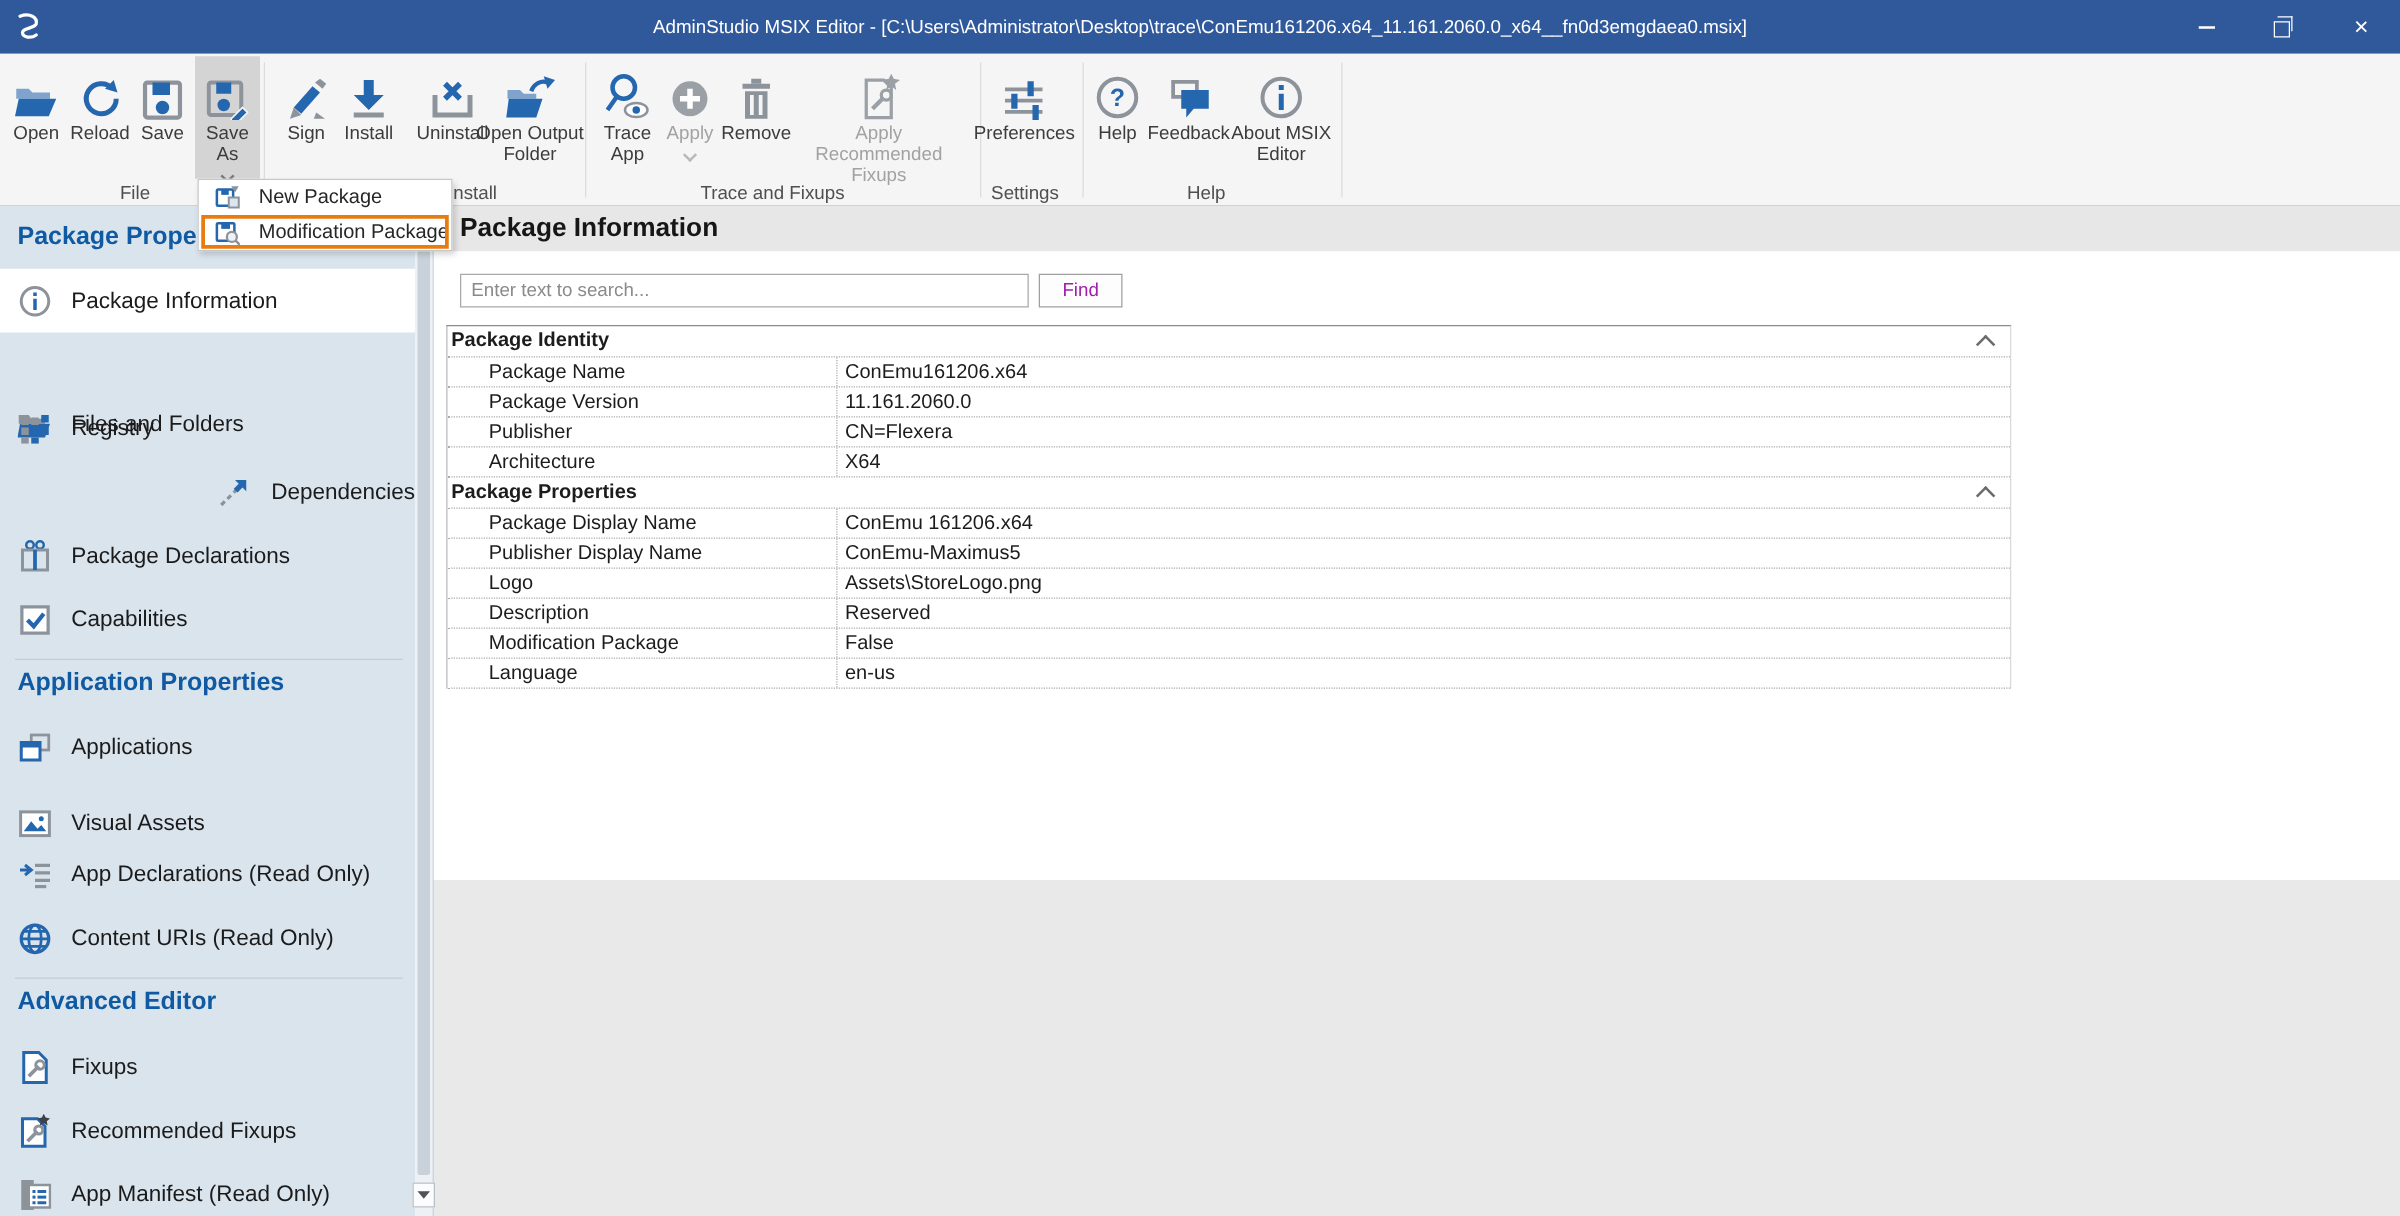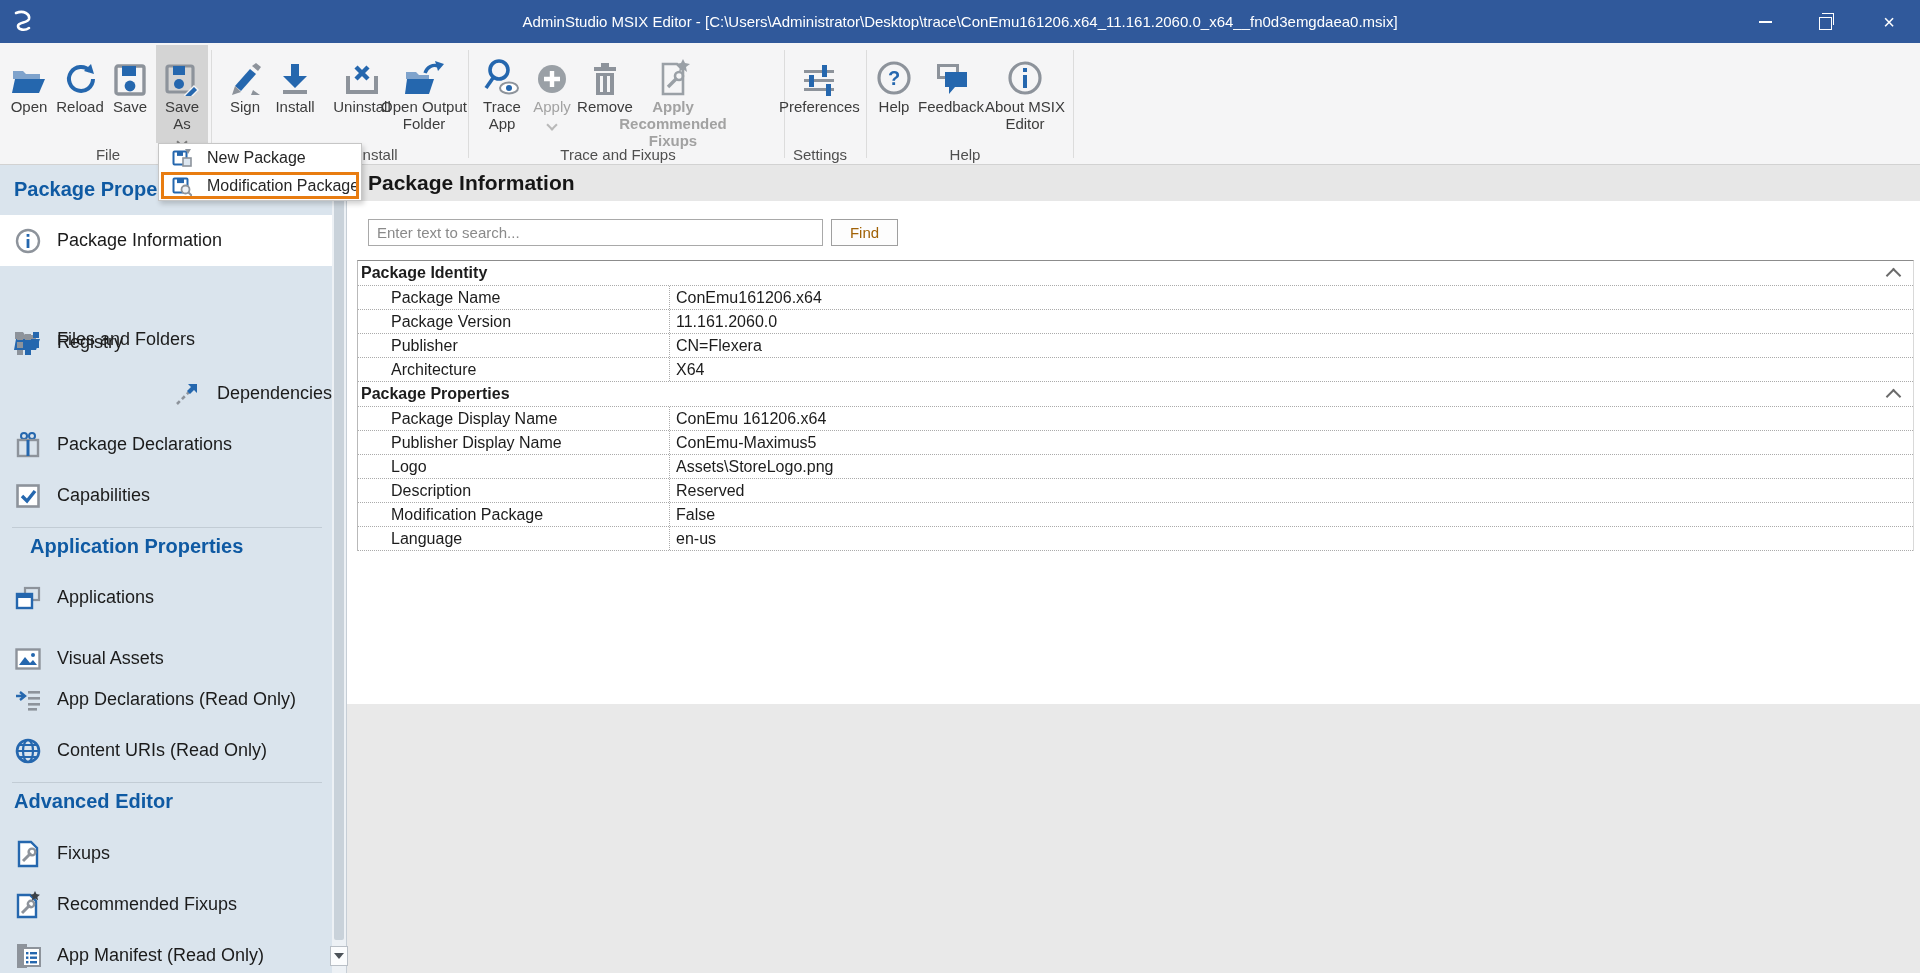--- a/index.html
+++ b/index.html
@@ -56,23 +56,23 @@
 
   
   .main-hdr{position:absolute;left:347px;top:165px;width:1573px;height:36px;background:#e7e7e7;
             display:flex;align-items:center;}
   .main-hdr .mh-title{margin-left:21px;font-size:21px;font-weight:bold;color:#161616;}
   .main-white{position:absolute;left:347px;top:201px;width:1573px;height:503px;background:#ffffff;}
   .search-input{position:absolute;left:368px;top:219px;width:455px;height:27px;box-sizing:border-box;
                 border:1px solid #a9a9a9;font-size:15px;padding:0 8px;color:#333;font-family:"Liberation Sans",sans-serif;}
   .search-input::placeholder{color:#8a8a8a;}
   .find-btn{position:absolute;left:831px;top:219px;width:67px;height:27px;box-sizing:border-box;
-            border:1px solid #9f9f9f;background:#fdfdfd;font-size:15px;color:#a16207;font-family:"Liberation Sans",sans-serif;cursor:default;}
-
-  .ptable{position:absolute;left:357px;top:260px;width:1557px;border-top:1px solid #8c8c8c;
+            border:1px solid #9f9f9f;background:#fdfdfd;font-size:15px;color:#a21caf;font-family:"Liberation Sans",sans-serif;cursor:default;}
+
+  .ptable{position:absolute;left:357px;top:260px;width:1252px;border-top:1px solid #8c8c8c;
           border-left:1px solid #b9b9b9;border-right:1px solid #d9d9d9;box-sizing:border-box;background:#fff;}
   .trow{display:flex;height:23px;border-bottom:1px dotted #ababab;align-items:center;font-size:16px;color:#1c1c1c;}
   .trow.section{height:24px;font-weight:bold;position:relative;}
   .trow.section .sec-label{padding-left:3px;}
   .trow .cell-label{width:311px;padding-left:33px;box-sizing:border-box;flex:none;}
   .trow .cell-value{flex:1;border-left:1px dotted #ababab;padding-left:6px;align-self:stretch;display:flex;align-items:center;}
   .chev-up{position:absolute;right:14px;top:9px;width:9px;height:9px;border-top:2px solid #6b6b6b;
            border-left:2px solid #6b6b6b;transform:rotate(45deg);cursor:default;}
 </style>
 </head>
@@ -222,21 +222,21 @@
           <rect x="12" y="1" width="8" height="4" fill="#8d939b"></rect>
           <rect x="5" y="5" width="22" height="4" fill="#8d939b"></rect>
           <path d="M7 11h18v22H7z" fill="#8d939b"></path>
           <rect x="11" y="14" width="3" height="16" fill="#f5f5f6"></rect>
           <rect x="18" y="14" width="3" height="16" fill="#f5f5f6"></rect>
         </svg>
     </div>
     <div class="rlabel">Remove</div>
   </div>
 
-  <div class="rbtn disabled" style="left:607px;width:132px;font-weight:bold;">
+  <div class="rbtn disabled" style="left:637px;width:132px;">
     <div class="ric">
       <svg width="36" height="38" viewBox="0 0 36 38">
           <path d="M8 6h14l6 6v24H8z" fill="none" stroke="#9aa0a6" stroke-width="2.6"></path>
           <path d="M13 29l9-9" stroke="#9aa0a6" stroke-width="3.4"></path>
           <circle cx="24" cy="18" r="4" fill="none" stroke="#9aa0a6" stroke-width="2.6"></circle>
           <path d="M28 1l2 4 5 1-4 3 1 5-4-3-4 3 1-5-4-3 5-1z" fill="#9aa0a6"></path>
         </svg>
     </div>
     <div class="rlabel">Apply Recommended Fixups</div>
   </div>
@@ -362,21 +362,21 @@
   <span class="sb-ic">
     <svg width="24" height="24" viewBox="0 0 24 24">
         <rect x="1.5" y="1.5" width="21" height="21" fill="#fff" stroke="#8d939b" stroke-width="2.6"></rect>
         <path d="M6 12l5 5 8-10" stroke="#2567ae" stroke-width="3.4" fill="none"></path>
       </svg>
   </span>
   <span class="sb-label">Capabilities</span>
 </div>
 
 <div class="sb-sep" style="top:527px;"></div>
-<div class="sb-header" style="top:535px;margin-left:16px;">Application Properties</div>
+<div class="sb-header" style="top:535px;">Application Properties</div>
 
 <div class="sb-item" style="top:572px;">
   <span class="sb-ic">
     <svg width="26" height="24" viewBox="0 0 26 24">
         <rect x="10" y="2" width="14" height="12" fill="none" stroke="#8d939b" stroke-width="2.2"></rect>
         <rect x="2" y="8" width="15" height="14" fill="#fff" stroke="#2567ae" stroke-width="2.4"></rect>
         <rect x="2" y="8" width="15" height="4" fill="#2567ae"></rect>
       </svg>
   </span>
   <span class="sb-label">Applications</span>

